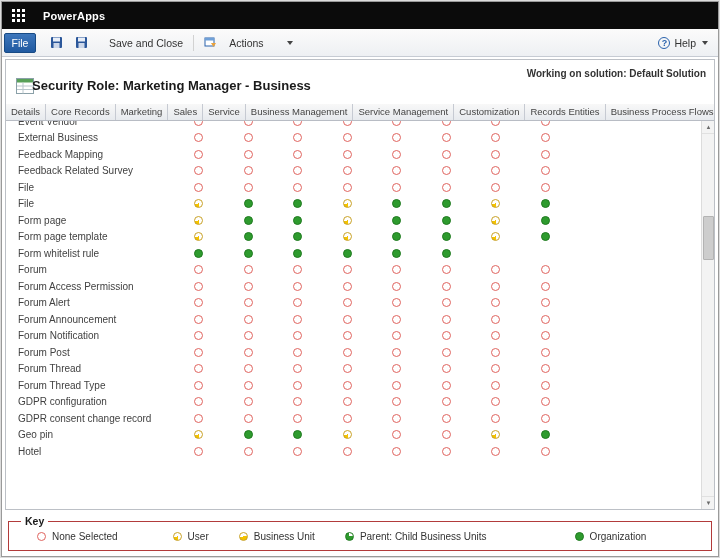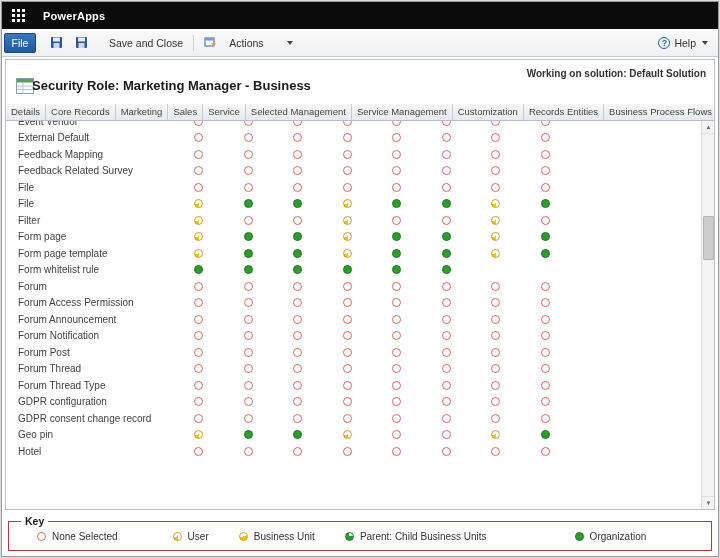--- a/index.html
+++ b/index.html
@@ -143,21 +143,21 @@
       <div class="page-title">Security Role: Marketing Manager - Business</div>
       <div class="working-on">Working on solution: Default Solution</div>
     </div>
 
     <div class="tabstrip">
         <div class="tab">Details</div>
         <div class="tab">Core Records</div>
         <div class="tab">Marketing</div>
         <div class="tab">Sales</div>
         <div class="tab">Service</div>
-        <div class="tab">Selected Management</div>
+        <div class="tab">Business Management</div>
         <div class="tab">Service Management</div>
         <div class="tab">Customization</div>
         <div class="tab">Records Entities</div>
         <div class="tab">Business Process Flows</div>
       </div>
 
     <div class="tablewrap">
       <div class="rows">
           <div class="trow">
             <div class="ent">Event Vendor</div>
@@ -180,21 +180,21 @@
               <span class="circle none"></span>
             </div>
             <div class="pcell">
               <span class="circle none"></span>
             </div>
             <div class="pcell">
               <span class="circle none"></span>
             </div>
           </div>
           <div class="trow">
-            <div class="ent">External Default</div>
+            <div class="ent">External Business</div>
             <div class="pcell">
               <span class="circle none"></span>
             </div>
             <div class="pcell">
               <span class="circle none"></span>
             </div>
             <div class="pcell">
               <span class="circle none"></span>
             </div>
             <div class="pcell">
@@ -315,47 +315,20 @@
               <span class="circle organization"></span>
             </div>
             <div class="pcell">
               <span class="circle user"></span>
             </div>
             <div class="pcell">
               <span class="circle organization"></span>
             </div>
           </div>
           <div class="trow">
-            <div class="ent">Filter</div>
-            <div class="pcell">
-              <span class="circle user"></span>
-            </div>
-            <div class="pcell">
-              <span class="circle none"></span>
-            </div>
-            <div class="pcell">
-              <span class="circle none"></span>
-            </div>
-            <div class="pcell">
-              <span class="circle user"></span>
-            </div>
-            <div class="pcell">
-              <span class="circle none"></span>
-            </div>
-            <div class="pcell">
-              <span class="circle none"></span>
-            </div>
-            <div class="pcell">
-              <span class="circle user"></span>
-            </div>
-            <div class="pcell">
-              <span class="circle none"></span>
-            </div>
-          </div>
-          <div class="trow">
             <div class="ent">Form page</div>
             <div class="pcell">
               <span class="circle user"></span>
             </div>
             <div class="pcell">
               <span class="circle organization"></span>
             </div>
             <div class="pcell">
               <span class="circle organization"></span>
             </div>
@@ -451,20 +424,47 @@
             </div>
             <div class="pcell">
               <span class="circle none"></span>
             </div>
             <div class="pcell">
               <span class="circle none"></span>
             </div>
           </div>
           <div class="trow">
             <div class="ent">Forum Access Permission</div>
+            <div class="pcell">
+              <span class="circle none"></span>
+            </div>
+            <div class="pcell">
+              <span class="circle none"></span>
+            </div>
+            <div class="pcell">
+              <span class="circle none"></span>
+            </div>
+            <div class="pcell">
+              <span class="circle none"></span>
+            </div>
+            <div class="pcell">
+              <span class="circle none"></span>
+            </div>
+            <div class="pcell">
+              <span class="circle none"></span>
+            </div>
+            <div class="pcell">
+              <span class="circle none"></span>
+            </div>
+            <div class="pcell">
+              <span class="circle none"></span>
+            </div>
+          </div>
+          <div class="trow">
+            <div class="ent">Forum Alert</div>
             <div class="pcell">
               <span class="circle none"></span>
             </div>
             <div class="pcell">
               <span class="circle none"></span>
             </div>
             <div class="pcell">
               <span class="circle none"></span>
             </div>
             <div class="pcell">

